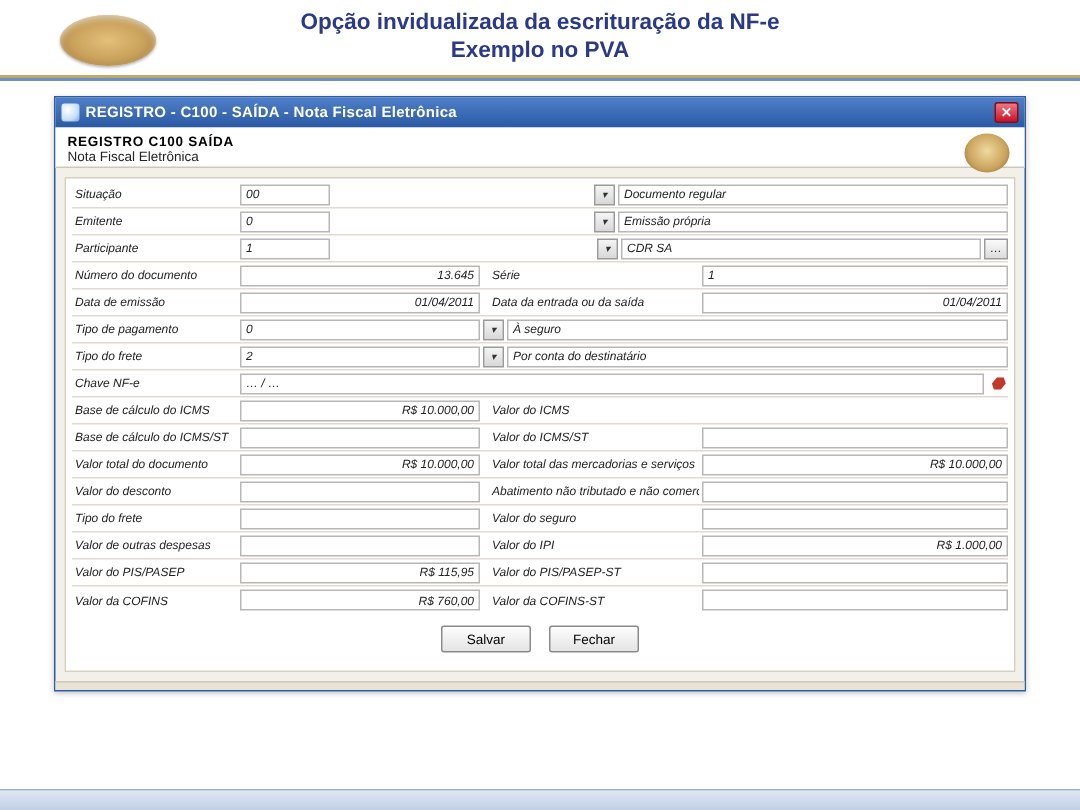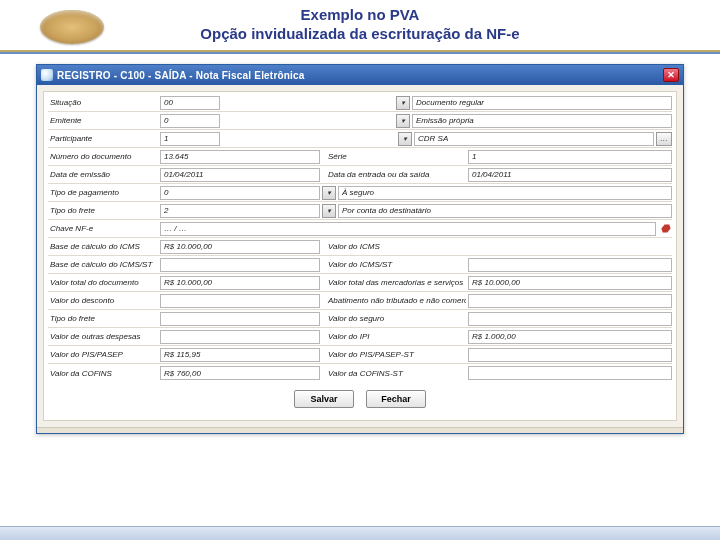--- a/index.html
+++ b/index.html
@@ -98,21 +98,21 @@
   .lab { flex: 0 0 110px; padding-left: 2px; white-space: nowrap; overflow:hidden; }
   .field {
     height: 14px;
     background: #fff;
     border: 1px solid #b7b7b7;
     display: flex; align-items: center;
     padding: 0 3px;
     overflow: hidden;
     white-space: nowrap;
   }
-  .field.right { justify-content: flex-start; }
+  .field.right { justify-content: flex-end; }
   .combo {
     width: 14px; height: 14px;
     background: linear-gradient(#f5f5f5,#d8d8d8);
     border: 1px solid #9a9a9a;
     display:flex; align-items:center; justify-content:center;
     font-size:7px; color:#333;
   }
   .mini-btn {
     width: 16px; height: 14px;
     background: linear-gradient(#fafafa,#dcdcdc);
@@ -122,21 +122,20 @@
   }
   .warn-icon {
     width:14px;height:14px;
     display:flex;align-items:center;justify-content:center;
     color:#c0392b; font-size:11px;
   }
   .mid-label { flex: 0 0 144px; padding-left: 6px; white-space:nowrap; overflow:hidden; }
   .button-row {
     display:flex; justify-content:center; gap:12px;
     padding: 8px 0 4px 0;
-    font-weight: bold;
   }
   .btn {
     min-width: 60px; height: 18px;
     background: linear-gradient(#fdfdfd,#e4e4e4);
     border: 1px solid #8a8a8a;
     border-radius: 2px;
     font-size: 9px;
     display:flex;align-items:center;justify-content:center;
     box-shadow: 0 1px 0 #fff inset;
   }
@@ -146,34 +145,39 @@
     background: linear-gradient(#dfe8f4,#c0cfe4);
     border-top:1px solid #9ab0cf;
   }
 </style>
 </head>
 <body>
 
 <div class="slide-header">
   <div class="logo"></div>
   <div class="slide-title">
+    <div>Opção invidualizada da escrituração da NF-e</div>
     <div>Exemplo no PVA</div>
-    <div>Opção invidualizada da escrituração da NF-e</div>
   </div>
 </div>
 
 <div class="app-window">
   <div class="title-bar">
     <div class="tb-icon"></div>
     <div class="tb-text">REGISTRO - C100 - SAÍDA - Nota Fiscal Eletrônica</div>
     <div class="tb-close">
       <span>✕</span>
     </div>
   </div>
 
+  <div class="reg-header">
+    <div class="line1">REGISTRO  C100  SAÍDA</div>
+    <div class="line2">Nota Fiscal Eletrônica</div>
+    <div class="emblem"></div>
+  </div>
 
   <div class="form-area">
 
     <div class="row dbl">
       <div class="lab">Situação</div>
       <div class="field" style="flex:0 0 60px">
           <span>00</span>
         </div>
       <div style="flex:1"></div>
       <div class="combo">

